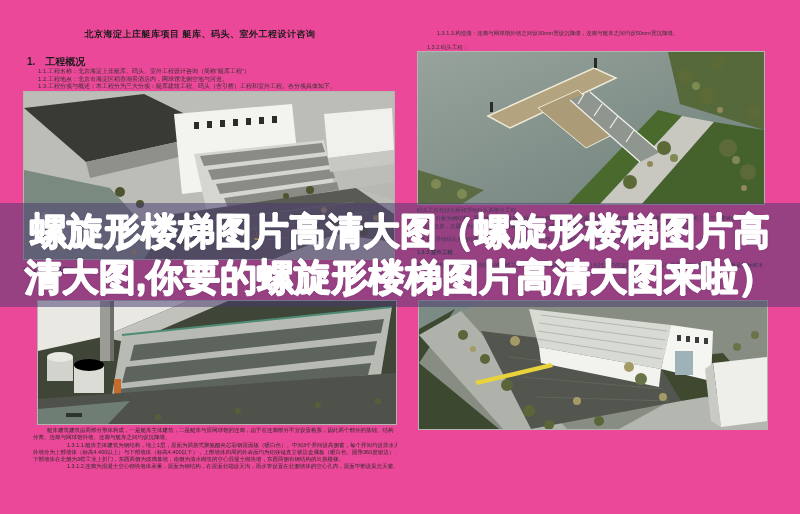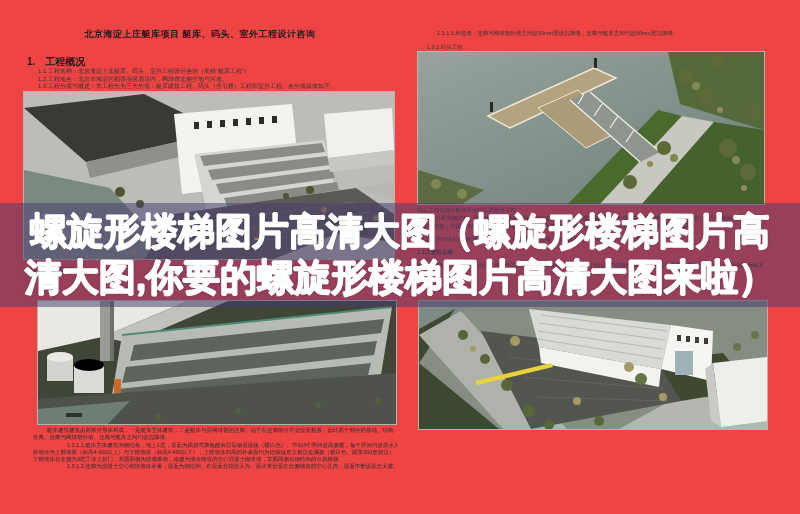--- a/index.html
+++ b/index.html
@@ -1,17 +1,17 @@
 <!DOCTYPE html>
 <html><head>
 <meta charset="utf-8">
 <style>
   html,body{margin:0;padding:0;background:#ffffff;}
   .canvas{
-    position:relative;width:800px;height:514px;background:#ef4444;overflow:hidden;
+    position:relative;width:800px;height:514px;background:#ec4899;overflow:hidden;
     font-family:"Liberation Sans","DejaVu Sans",sans-serif;color:#222;
   }
 
   .doc-title{position:absolute;left:0;top:28px;width:400px;text-align:center;
     font-size:9px;font-weight:bold;color:#1d1d1d;letter-spacing:0.5px;white-space:nowrap;}
   .doc-section{position:absolute;left:27px;top:55px;font-size:10px;font-weight:bold;color:#1d1d1d;white-space:nowrap;}
   .doc-line{position:absolute;font-size:6px;color:#333;white-space:nowrap;}
   .tl-l0{left:38px;top:67px;}
   .tl-l1{left:38px;top:74.5px;}
   .tl-l2{left:38px;top:82px;}

